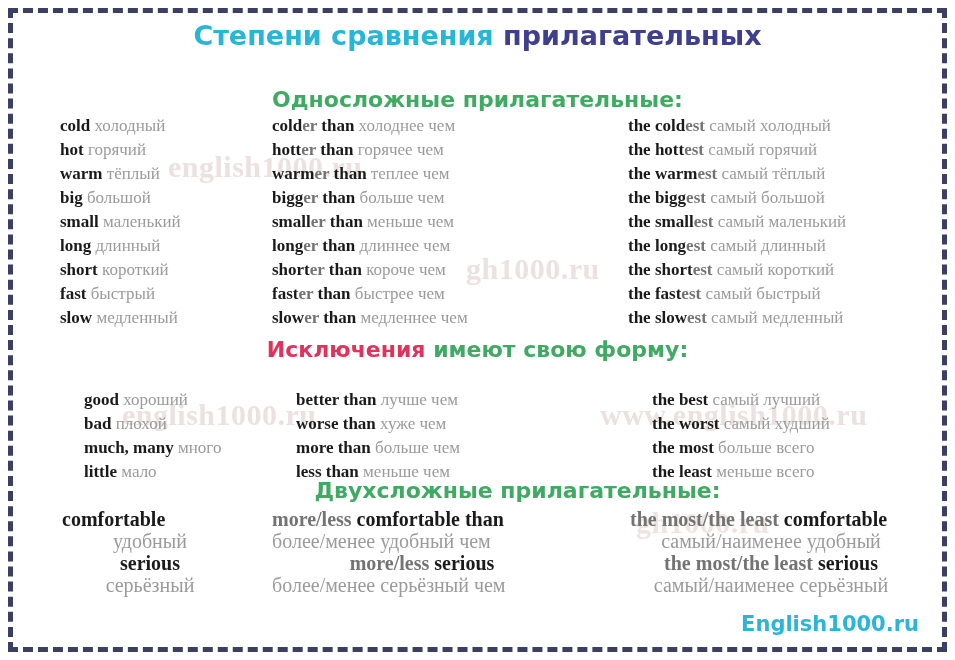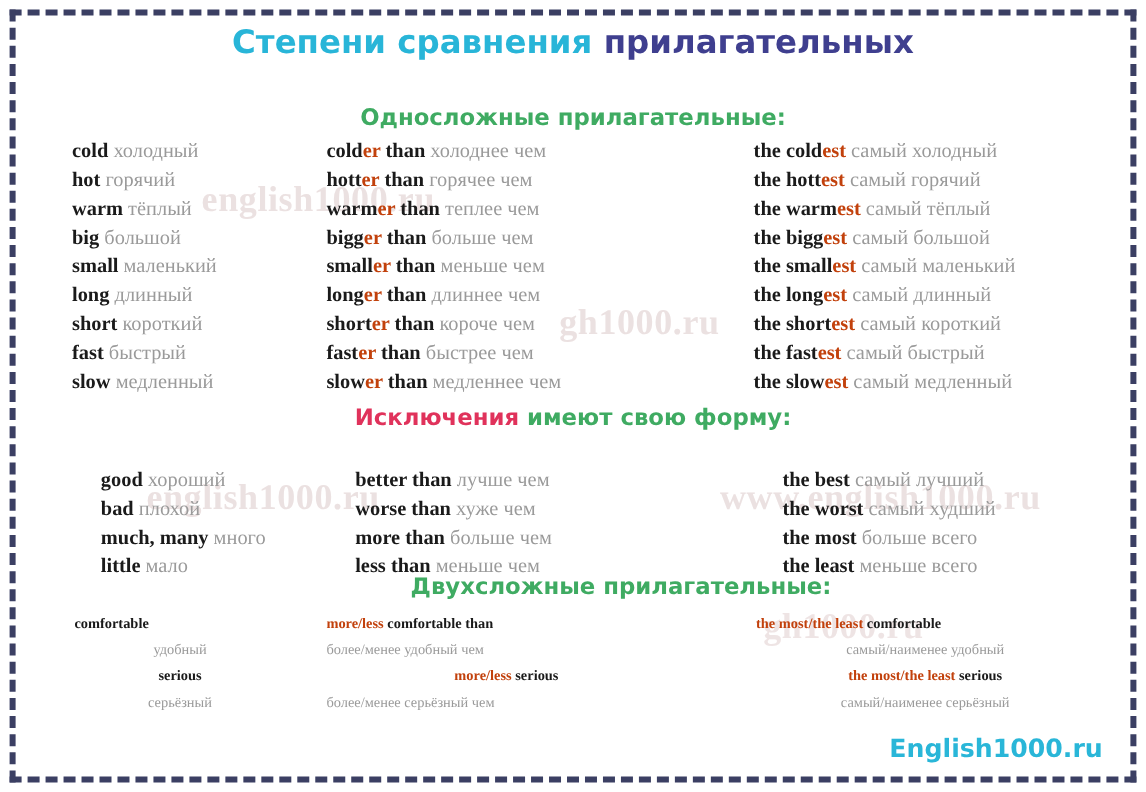--- a/index.html
+++ b/index.html
@@ -71,21 +71,21 @@
   .title .t1 { color: #28b5d8; }
   .title .t2 { color: #3f3f8f; }
 
   
   .section-head {
     position: absolute;
     width: 955px;
     text-align: center;
     font-family: "DejaVu Sans", "Liberation Sans", sans-serif;
     font-weight: bold;
-    font-size: 19px;
+    font-size: 22px;
     white-space: nowrap;
   }
   .section-head .green { color: #3fab62; }
   .section-head .red   { color: #e0325b; }
   .head-1 { top: 87px; }
   .head-2 { top: 337px; }
   .head-3 { top: 478px; padding-left: 40px; }
 
   
   .rows {
@@ -102,39 +102,39 @@
     position: absolute;
     font-size: 17px;
     line-height: 24px;
     white-space: nowrap;
   }
   .c1 { left: 60px; }
   .c2 { left: 272px; }
   .c3 { left: 628px; }
 
   .en  { color: #1a1a1a; font-weight: bold; }
-  .sfx { color: #c2410c; font-weight: bold; }
+  .sfx { color: #737373; font-weight: bold; }
   .ru  { color: #9a9a9a; font-weight: normal; }
 
   
   .sec1 { top: 114px; }
   
   .sec2 { top: 388px; margin-left: 24px; }
 
   
   .sec3 {
     position: absolute;
     left: 0;
     top: 508px;
     width: 955px;
   }
   .pair { position: relative; height: 44px; }
   .pair .line {
     position: absolute;
-    font-size: 12px;
+    font-size: 20px;
     line-height: 22px;
     white-space: nowrap;
   }
   .pair .line.en-line  { top: 0; }
   .pair .line.ru-line  { top: 22px; }
 
   .p1c1 { left: 62px; }
   .p1c2 { left: 272px; }
   .p1c3 { left: 630px; }
 

